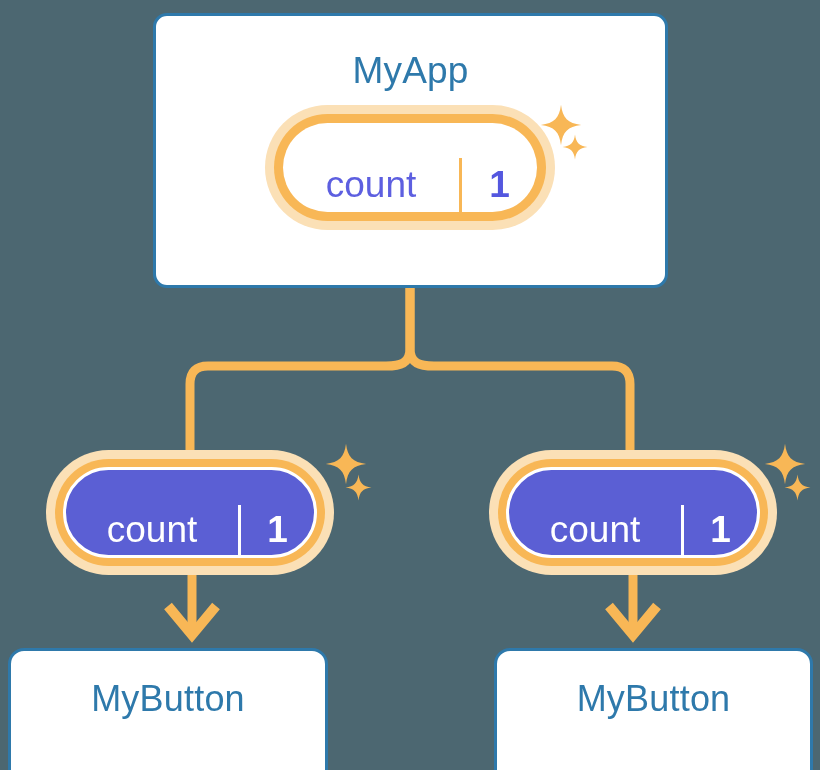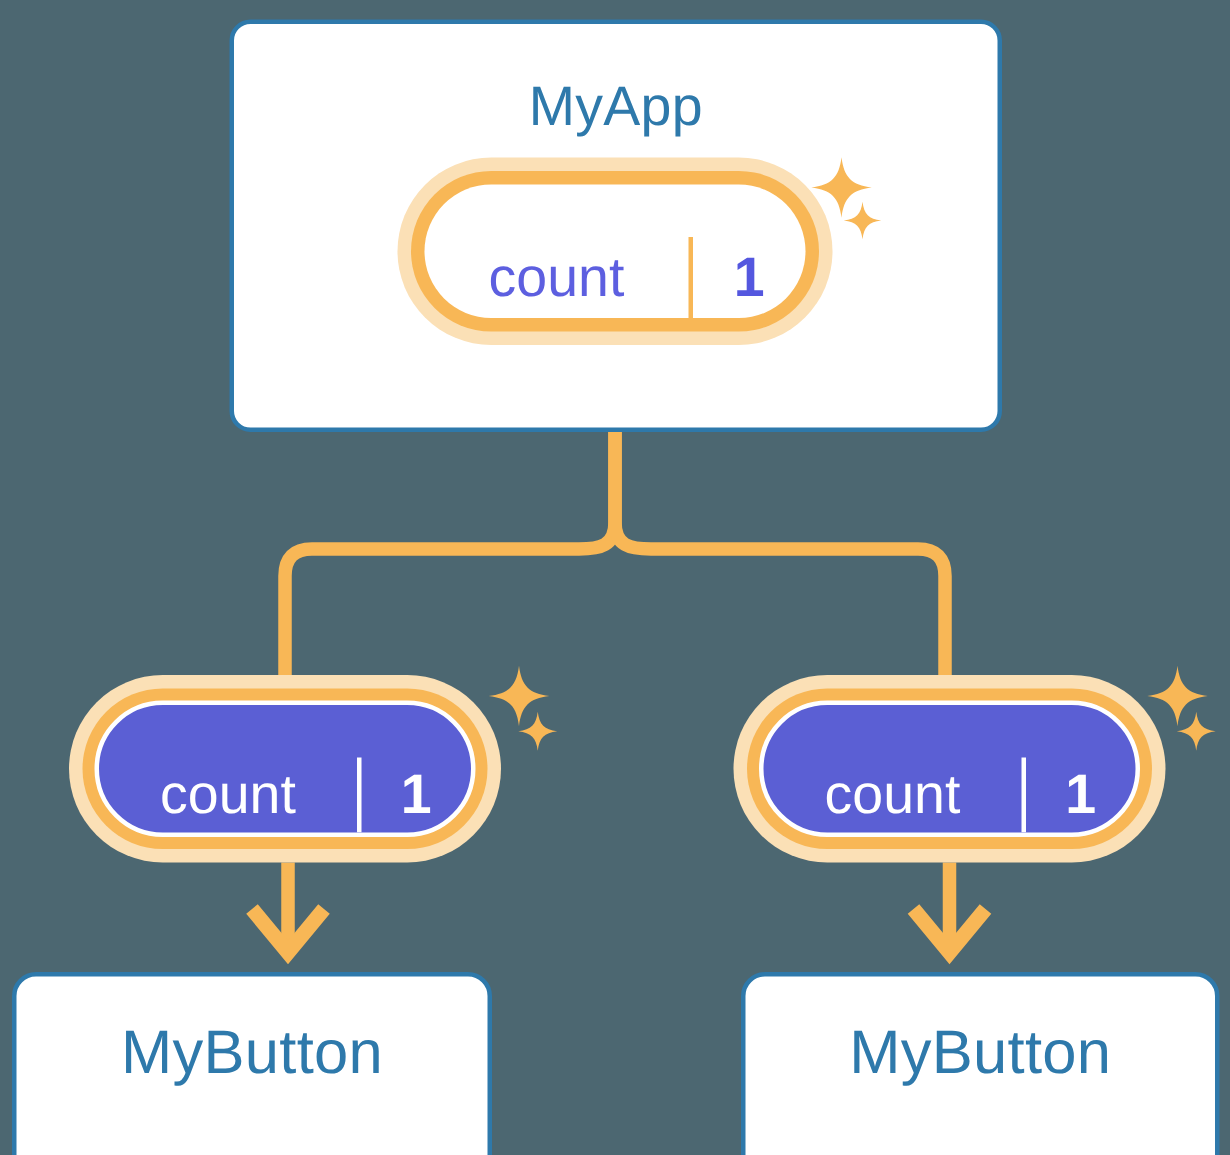--- a/index.html
+++ b/index.html
@@ -63,21 +63,21 @@
     height: 140px;
     border-radius: 16px;
   }
   #mybutton-card-0 { left: 8px;   top: 648px; width: 320px; }
   #mybutton-card-1 { left: 494px; top: 648px; width: 319px; }
   .button-card .card-title {
     position: absolute;
     left: 0;
     right: 0;
     top: 27px;
-    font-size: 41px;
+    font-size: 36px;
   }
 
   
   .pill-wrap {
     position: absolute;
   }
   
   .pill-halo {
     position: absolute;
     left: 0;

